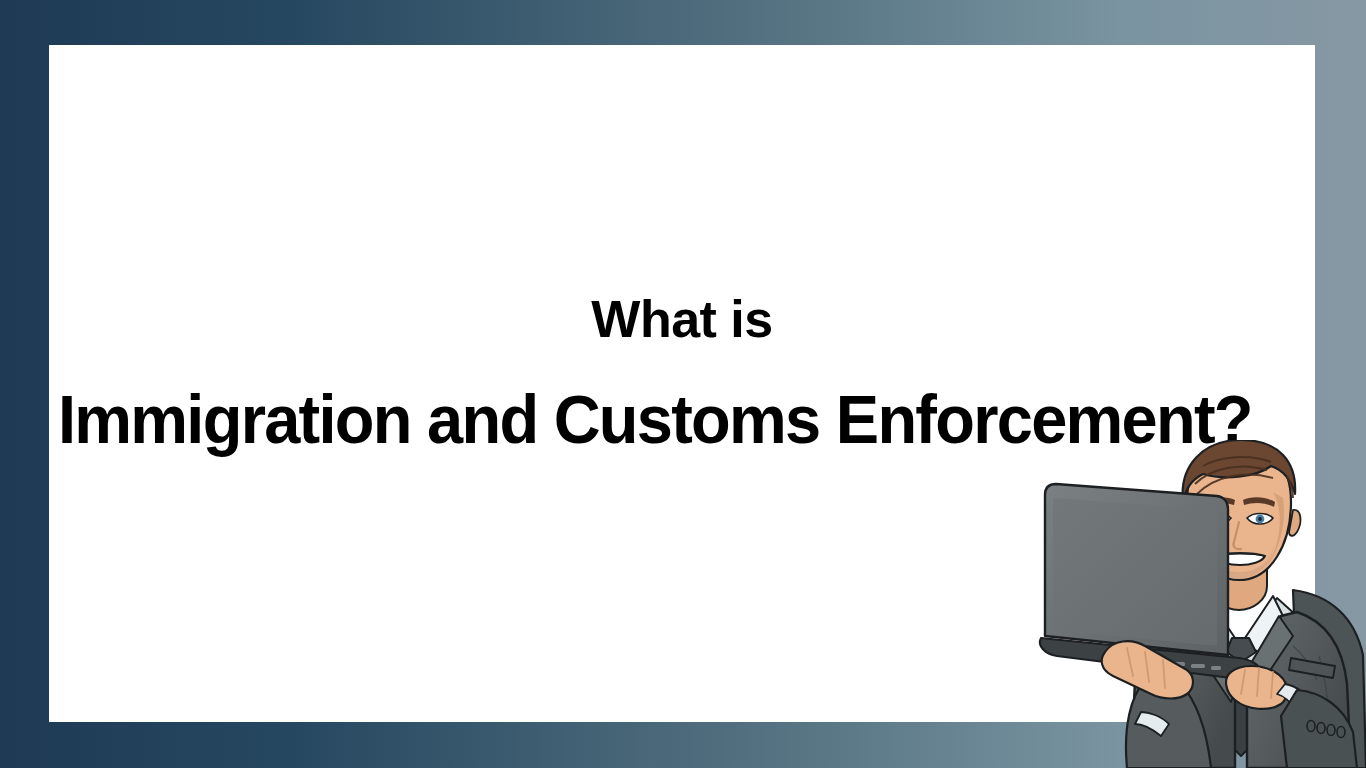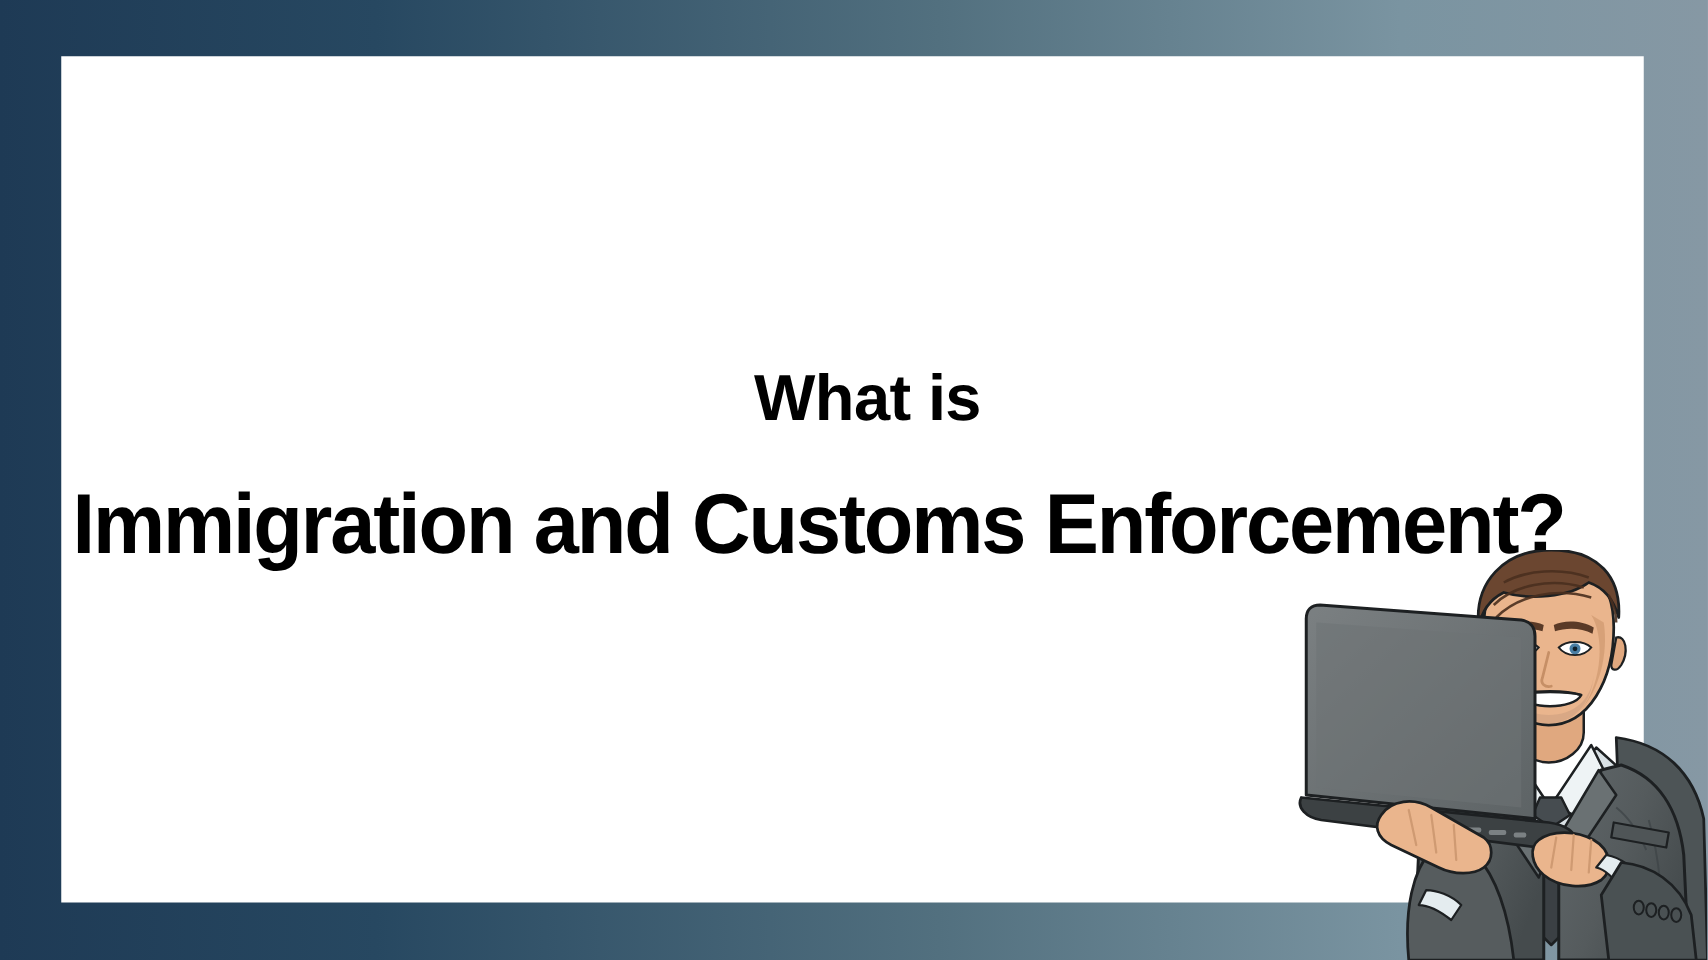--- a/index.html
+++ b/index.html
@@ -35,21 +35,21 @@
     position: absolute;
     left: 49px;
     top: 45px;
     width: 1266px;
     height: 677px;
     pointer-events: none;
   }
 
   .title-line-1 {
     position: absolute;
-    left: 12px;
+    left: 0;
     top: 248px;
     width: 1266px;
     text-align: center;
     font-size: 52px;
     font-weight: bold;
     color: #000000;
     line-height: 1.0;
     letter-spacing: -0.5px;
     white-space: nowrap;
   }

